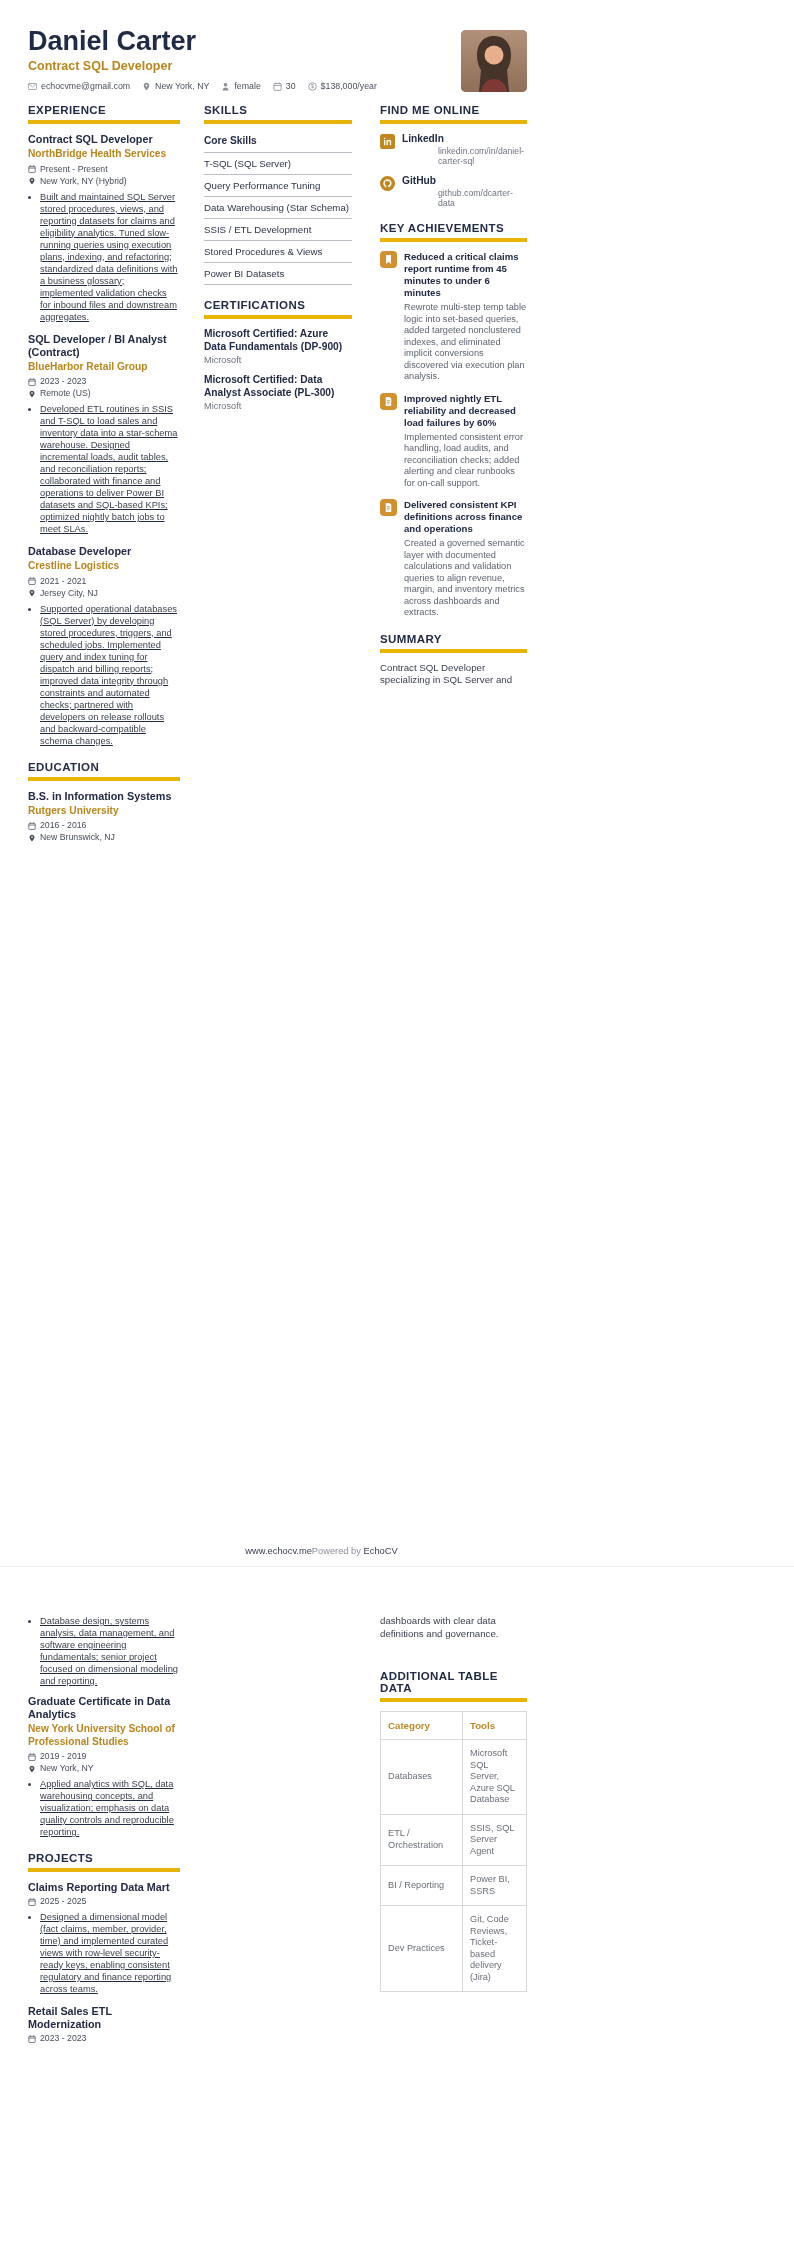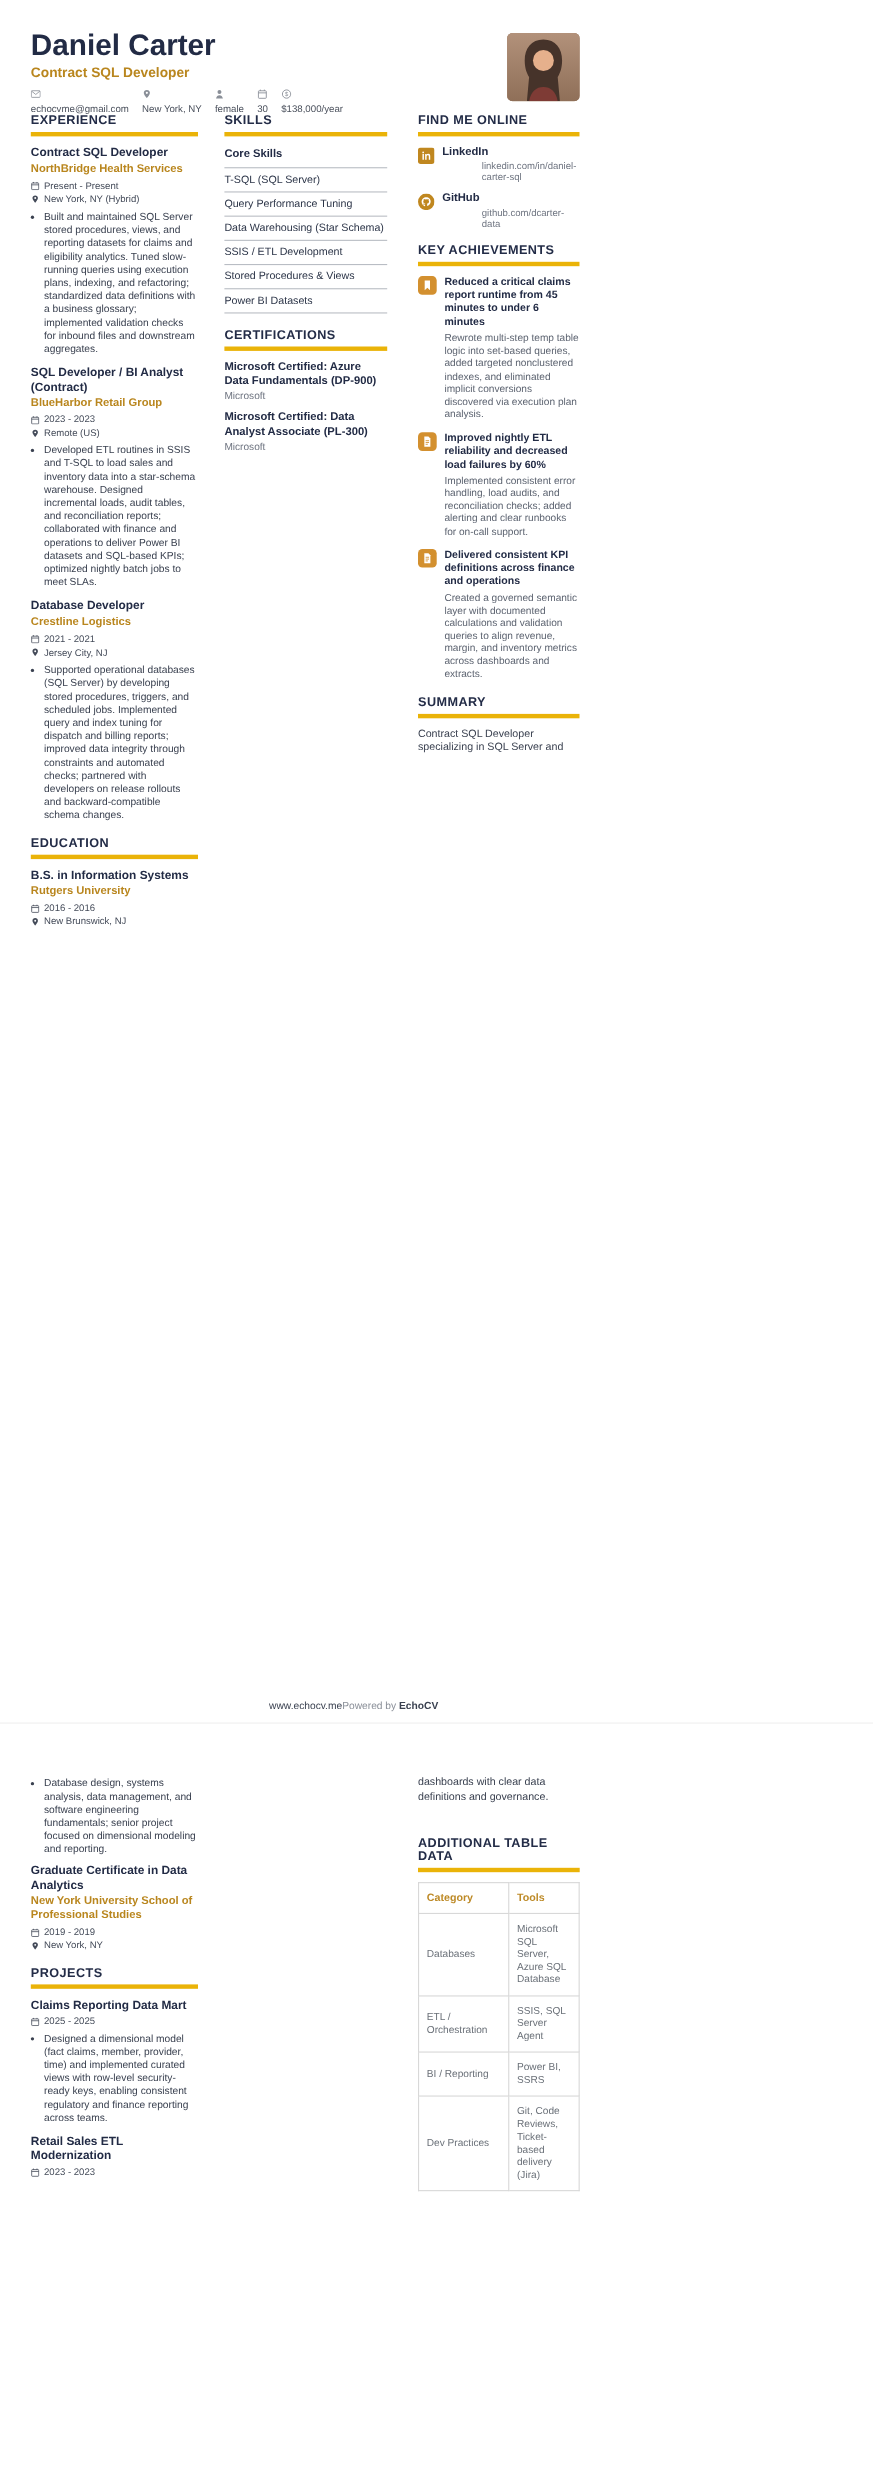--- a/index.html
+++ b/index.html
@@ -13,33 +13,33 @@
 
   .sec { font-size:11.5px; font-weight:bold; color:#232c47; letter-spacing:.4px;
          border-bottom:4px solid #eab308; padding-bottom:4px; margin:14px 0 9px 0; }
   .col .sec:first-child { margin-top:0; }
 
   
   .header { position:absolute; left:28px; top:26px; width:420px; }
   .name { font-size:27px; font-weight:bold; color:#222b45; line-height:30px; margin:0; }
   .role { font-size:12.5px; font-weight:bold; color:#b9861e; margin-top:3px; }
   .contact-row { display:flex; gap:12px; margin-top:8px; align-items:center; flex-wrap:nowrap; }
-  .c-item { display:flex; gap:4px; align-items:flex-start; font-size:8.8px; color:#4a505c; white-space:nowrap;flex-direction:column; }
+  .c-item { display:flex; gap:4px; align-items:center; font-size:8.8px; color:#4a505c; white-space:nowrap; }
   .c-item svg { width:9px; height:9px; color:#8a8f98; flex:none; }
   .photo { position:absolute; left:461px; top:30px; width:66px; height:62px;
            border-radius:5px; overflow:hidden; background:#a98a74; }
 
   
   .job { margin-bottom:10px; }
   .job-title { font-size:10.8px; font-weight:bold; color:#222b45; line-height:13px; margin-bottom:2px; }
   .company { font-size:10.2px; font-weight:bold; color:#b9861e; line-height:12.5px; margin-bottom:3px; }
   .meta { display:flex; align-items:center; gap:4px; font-size:8.7px; color:#444b59;
           line-height:11px; margin-bottom:1px; }
   .meta svg { width:8px; height:8px; flex:none; color:#444b59; }
-  .bullets { list-style:disc; margin:4px 0 2px 0; padding-left:12px; }
+  .bullets { list-style:disc; margin:4px 0 2px 0; padding-left:12px;text-decoration:underline; }
   .bullets li { font-size:9.3px; line-height:12px; color:#3a4150; margin-bottom:2px; }
 
   
   .skill-group { font-size:10.2px; font-weight:bold; color:#222b45; padding:2px 0 6px 0;
                  border-bottom:1px solid #b9bdc4; }
   .skill-item { font-size:9.7px; color:#2c3548; padding:5px 0; border-bottom:1px solid #b9bdc4; }
 
   
   .cert { margin-bottom:9px; }
   .cert-name { font-size:10.2px; font-weight:bold; color:#222b45; line-height:12.5px; margin-bottom:2px; }
@@ -69,21 +69,21 @@
                    border:1px solid #d8d8d8; font-weight:bold; }
   .data-table td { font-size:9.2px; color:#6a7078; padding:8px 7px; border:1px solid #d8d8d8;
                    line-height:11.5px; vertical-align:middle; }
   .data-table td:first-child, .data-table th:first-child { width:67px; }
 
   
   .footer { position:absolute; left:28px; width:499px; bottom:10px;
             display:flex; justify-content:center; align-items:center;margin-left:44px; }
   .footer-site { font-size:9.3px; color:#3a4150; }
   .footer-powered { font-size:9.3px; color:#8a8f98; }
-  .footer-powered .brand { color:#3a4150; font-weight:bold; }
+  .footer-powered .brand { color:#3a4150; font-weight:normal; }
 
   .clip { overflow:hidden; }
 </style>
 </head>
 <body>
 
 <div class="canvas">
 
   <section class="page" id="page1">
 
@@ -360,20 +360,23 @@
             </svg>
           <span>2019 - 2019</span>
         </div>
         <div class="meta">
           <svg viewBox="0 0 10 10">
               <path d="M5 .8c1.8 0 3.1 1.3 3.1 3 0 2.2-3.1 5.4-3.1 5.4S1.9 6 1.9 3.8c0-1.7 1.3-3 3.1-3z" fill="currentColor"></path>
               <circle cx="5" cy="3.8" r="1.1" fill="#fff"></circle>
             </svg>
           <span>New York, NY</span>
         </div>
+        <ul class="bullets">
+            <li>Applied analytics with SQL, data warehousing concepts, and visualization; emphasis on data quality controls and reproducible reporting.</li>
+          </ul>
       </div>
 
       <h2 class="sec">PROJECTS</h2>
 
       <div class="job">
         <div class="job-title">Claims Reporting Data Mart</div>
         <div class="meta">
           <svg viewBox="0 0 10 10" fill="none" stroke="currentColor" stroke-width=".9">
               <path d="M3 .5v1.4M7 .5v1.4"></path>
               <rect x="1" y="1.7" width="8" height="7.6" rx=".8"></rect>

